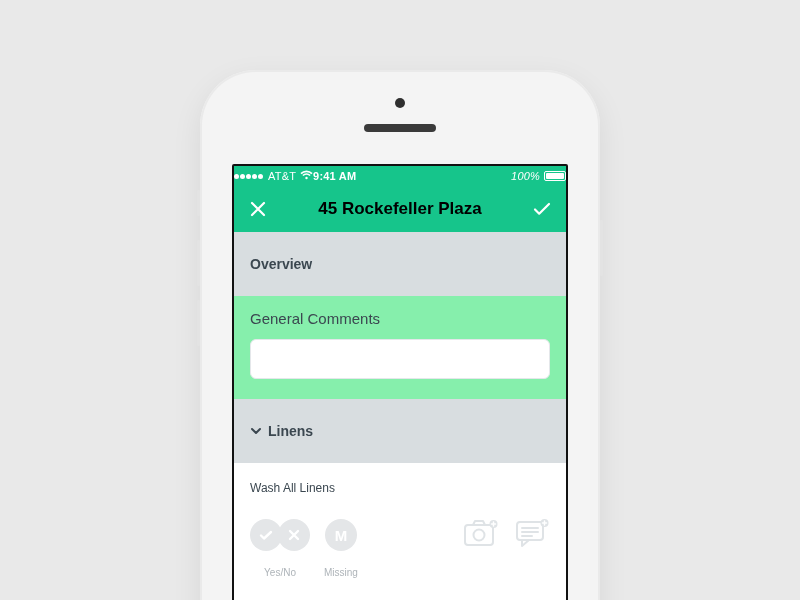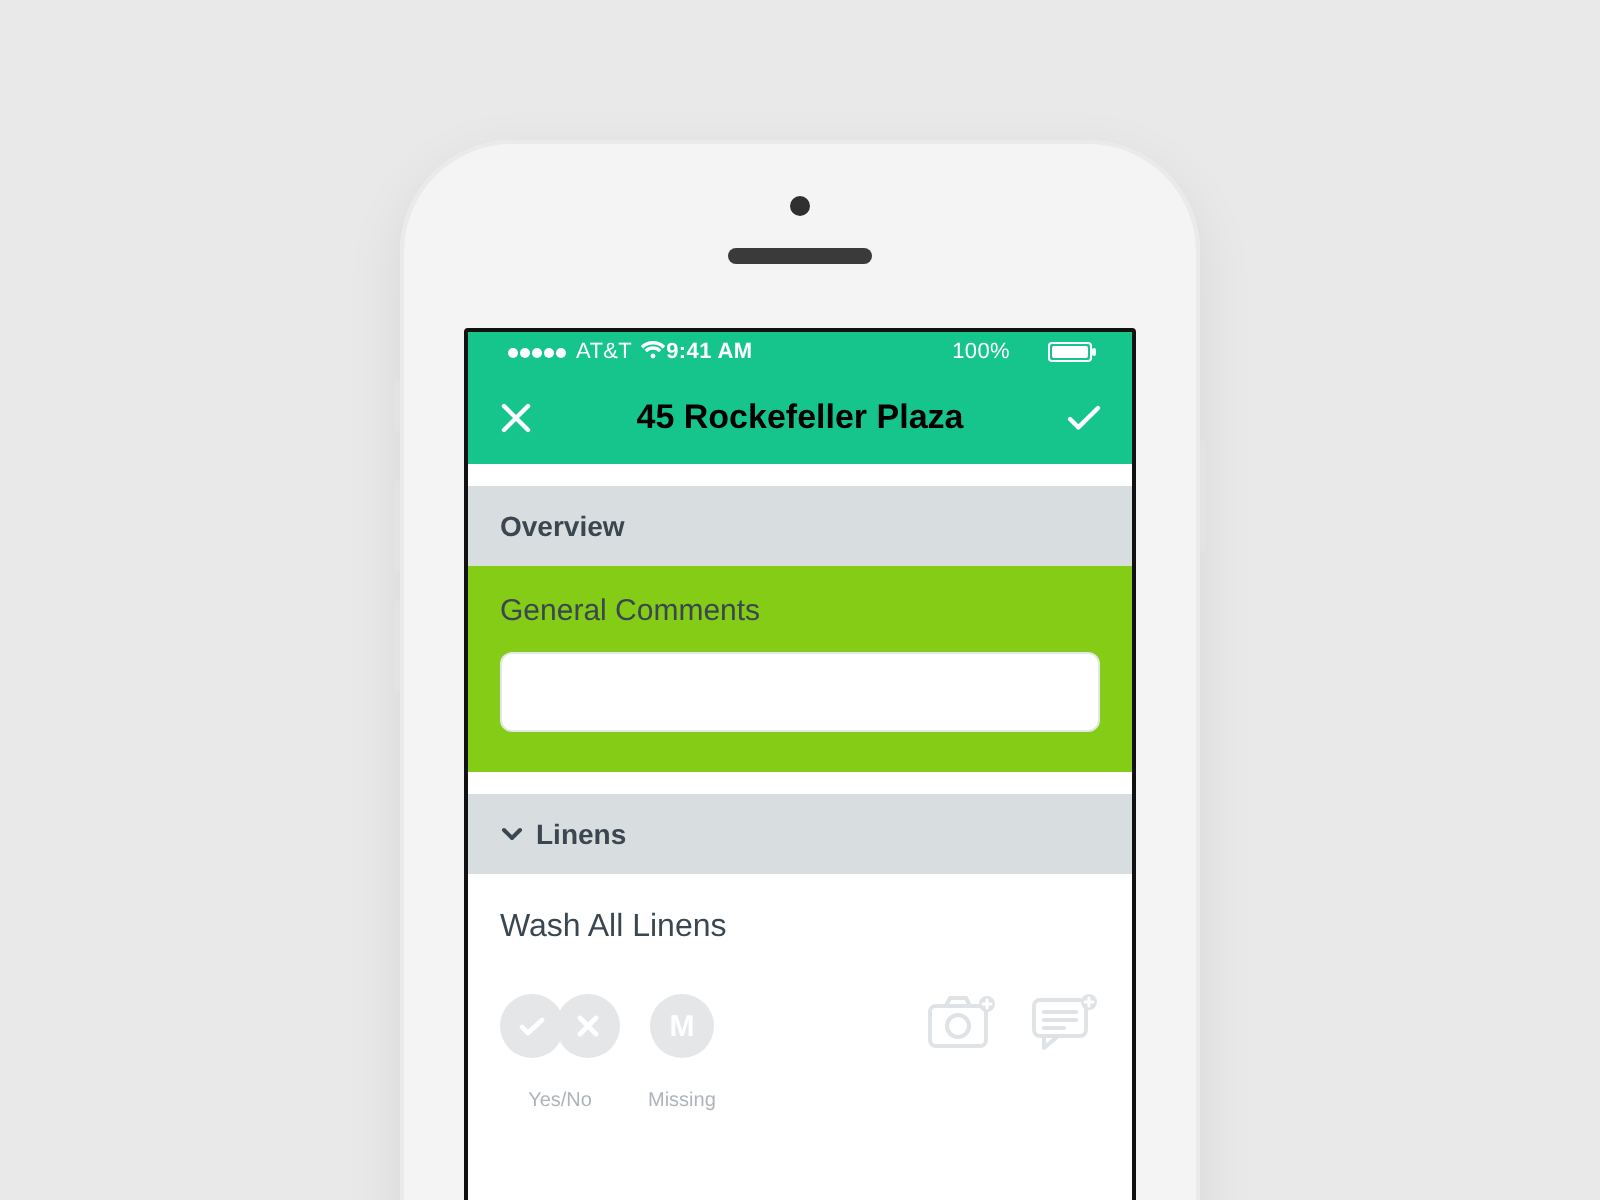--- a/index.html
+++ b/index.html
@@ -62,28 +62,28 @@
 
   
   .statusbar {
     height: 20px;
     background: #16c58b;
     color: #fff;
     font-size: 11px;
     font-weight: 500;
     display: flex;
     align-items: center;
-    padding: 0 20px;
+    padding: 0 0;
     letter-spacing: 0.2px;
   }
   .statusbar .dots { display: inline-flex; gap: 1px; margin-right: 5px; }
   .statusbar .dot { width: 5px; height: 5px; border-radius: 50%; background: #fff; }
   .statusbar .wifi { margin-left: 4px; }
   .statusbar .center { flex: 1; text-align: left; font-weight: 700; }
-  .statusbar .right { display: inline-flex; align-items: center; gap: 19px; }
+  .statusbar .right { display: inline-flex; align-items: center; gap: 4px; font-style: italic; }
   .battery {
     display: inline-block;
     position: relative;
     width: 22px; height: 10px;
     border: 1px solid #fff; border-radius: 2px;
   }
   .battery::after {
     content: ""; position: absolute; right: -3px; top: 2px;
     width: 2px; height: 4px; background: #fff; border-radius: 1px;
   }
@@ -103,32 +103,31 @@
   }
   .icon-btn { width: 24px; height: 24px; display: flex; align-items: center; justify-content: center; cursor: pointer; }
   .icon-btn svg { display: block; }
 
   
   .section-header {
     background: #d8dde0;
     color: #3b4750;
     font-weight: 700;
     font-size: 14px;
-    padding: 12px 16px;
+    padding: 24px 16px;
     display: flex;
     align-items: center;
     gap: 6px;
-    margin-top: 11px;
   }
   .section-header .chev {
     width: 12px; height: 12px;
   }
 
   .section-body {
-    background: #84cc16;
+    background: #86efac;
     padding: 14px 16px 20px;
     color: #3b4750;
   }
   .section-body .label {
     font-size: 15px;
     margin-bottom: 12px;
   }
   .text-input {
     width: 100%;
     height: 40px;
@@ -139,21 +138,21 @@
     color: #3b4750;
     background: #fff;
   }
 
   .task-body {
     background: #fff;
     padding: 18px 16px 8px;
     color: #3b4750;
   }
   .task-title {
-    font-size: 16px;
+    font-size: 12px;
     margin-bottom: 24px;
   }
   .task-row {
     display: flex;
     align-items: flex-start;
     justify-content: space-between;
   }
   .option-group { display: flex; flex-direction: column; align-items: center; color: #aeb4b9; }
   .option-buttons { display: flex; gap: 0; }
   .opt {

